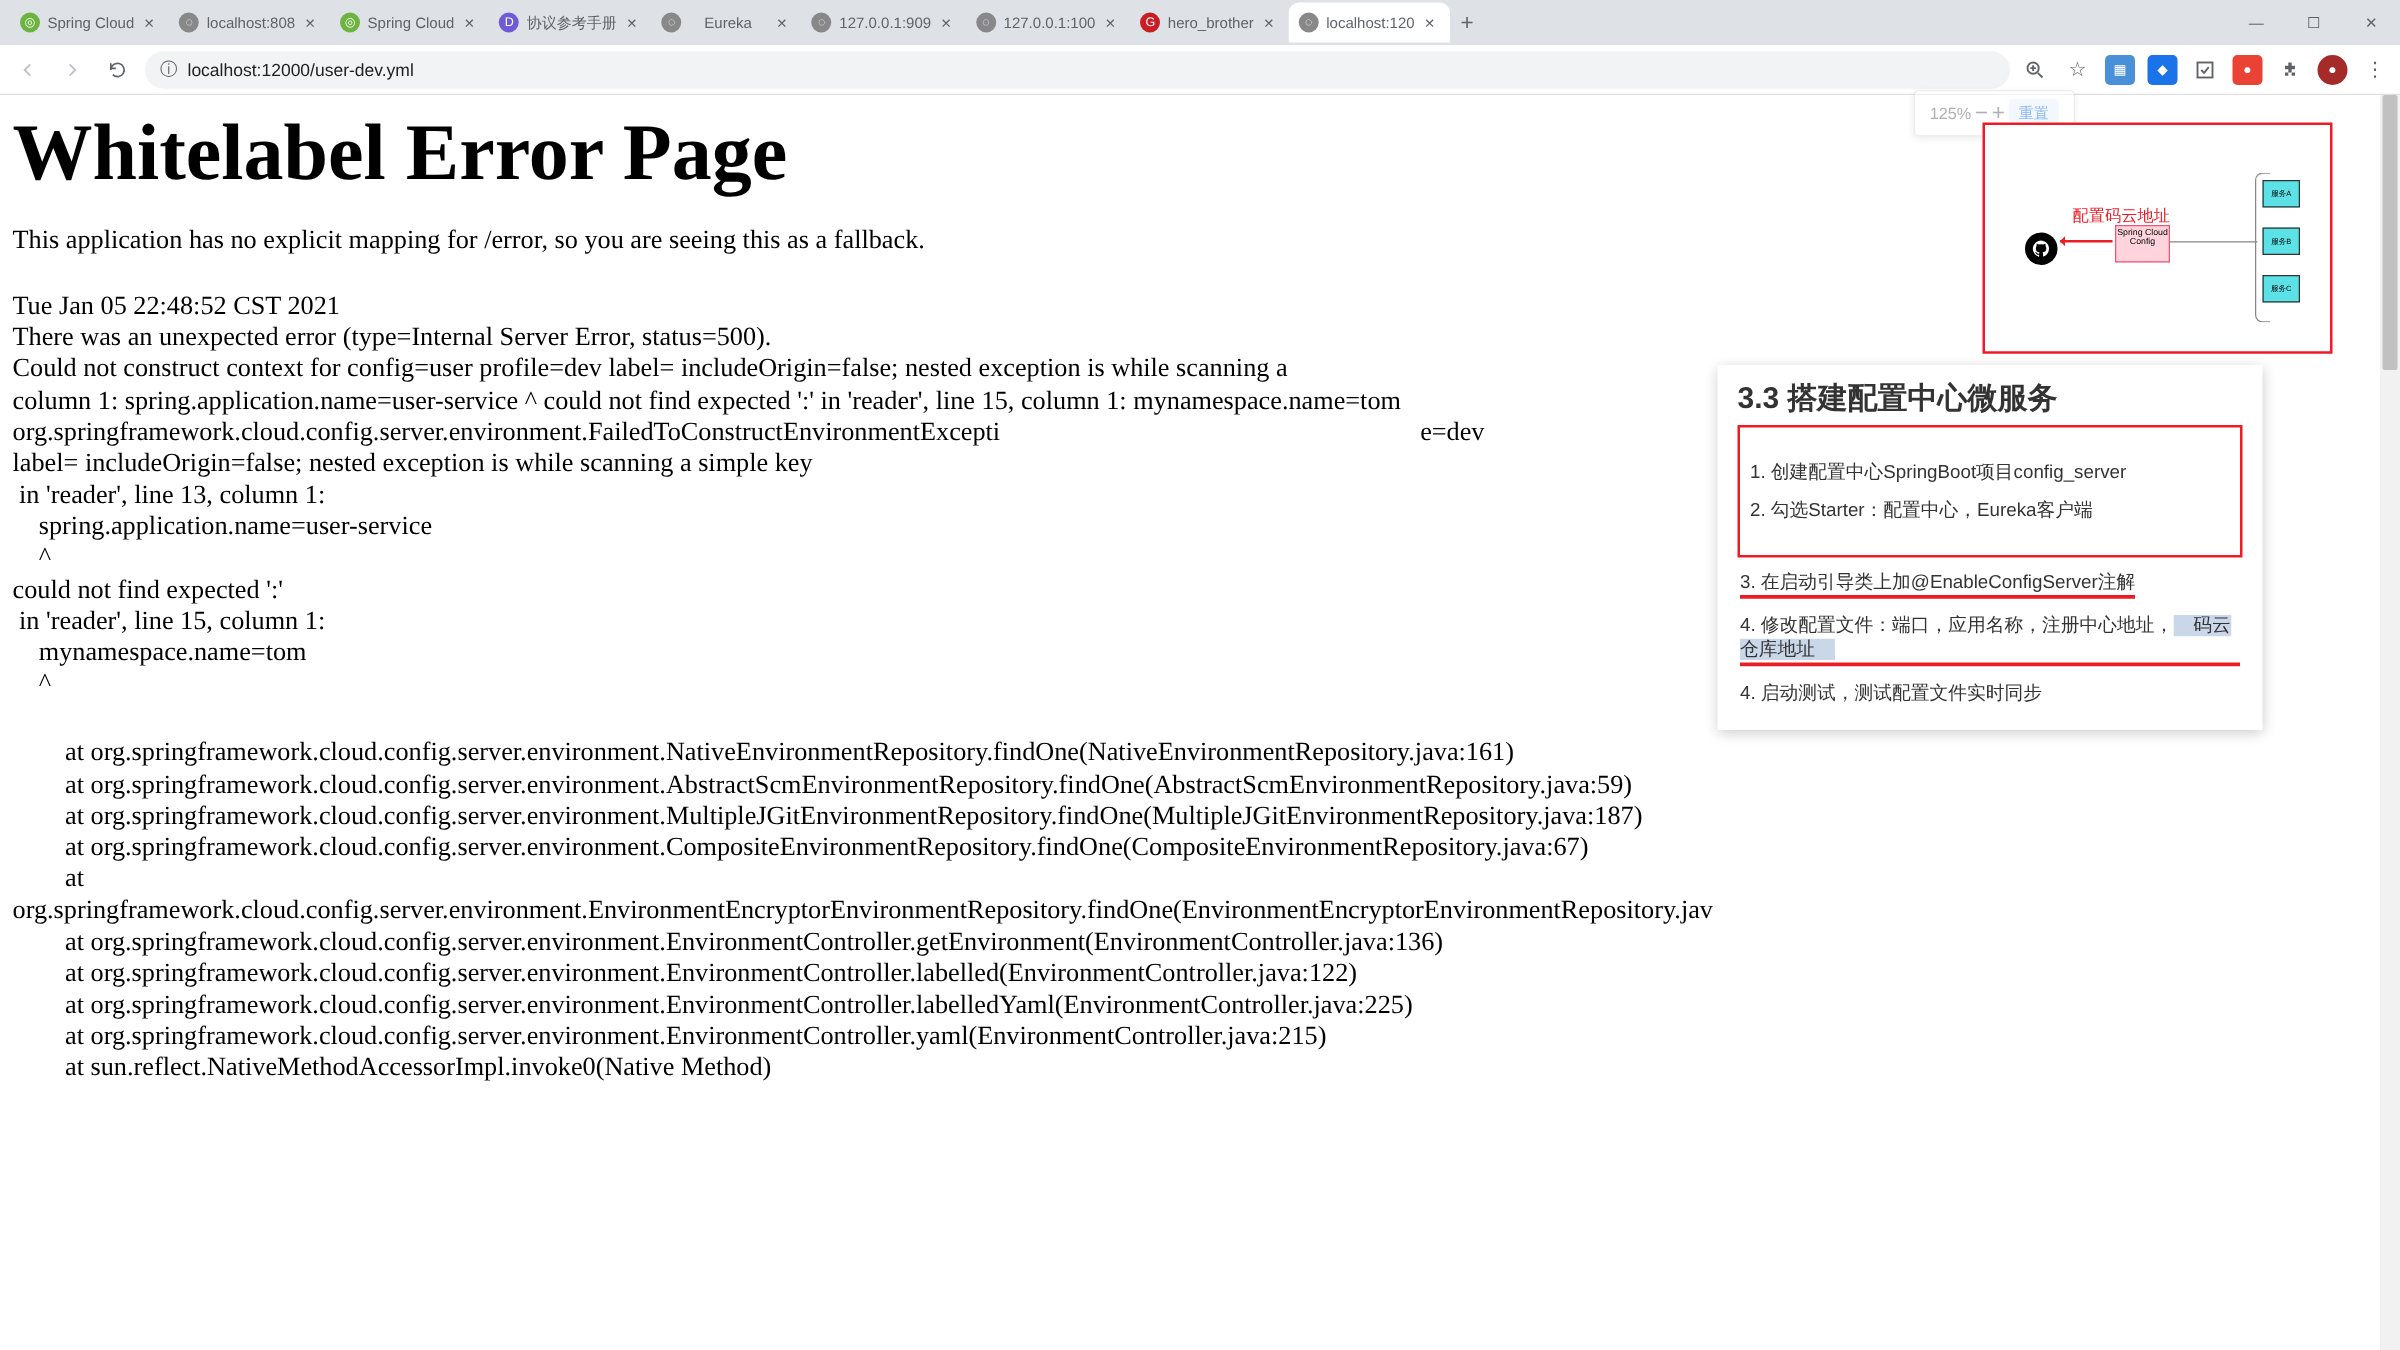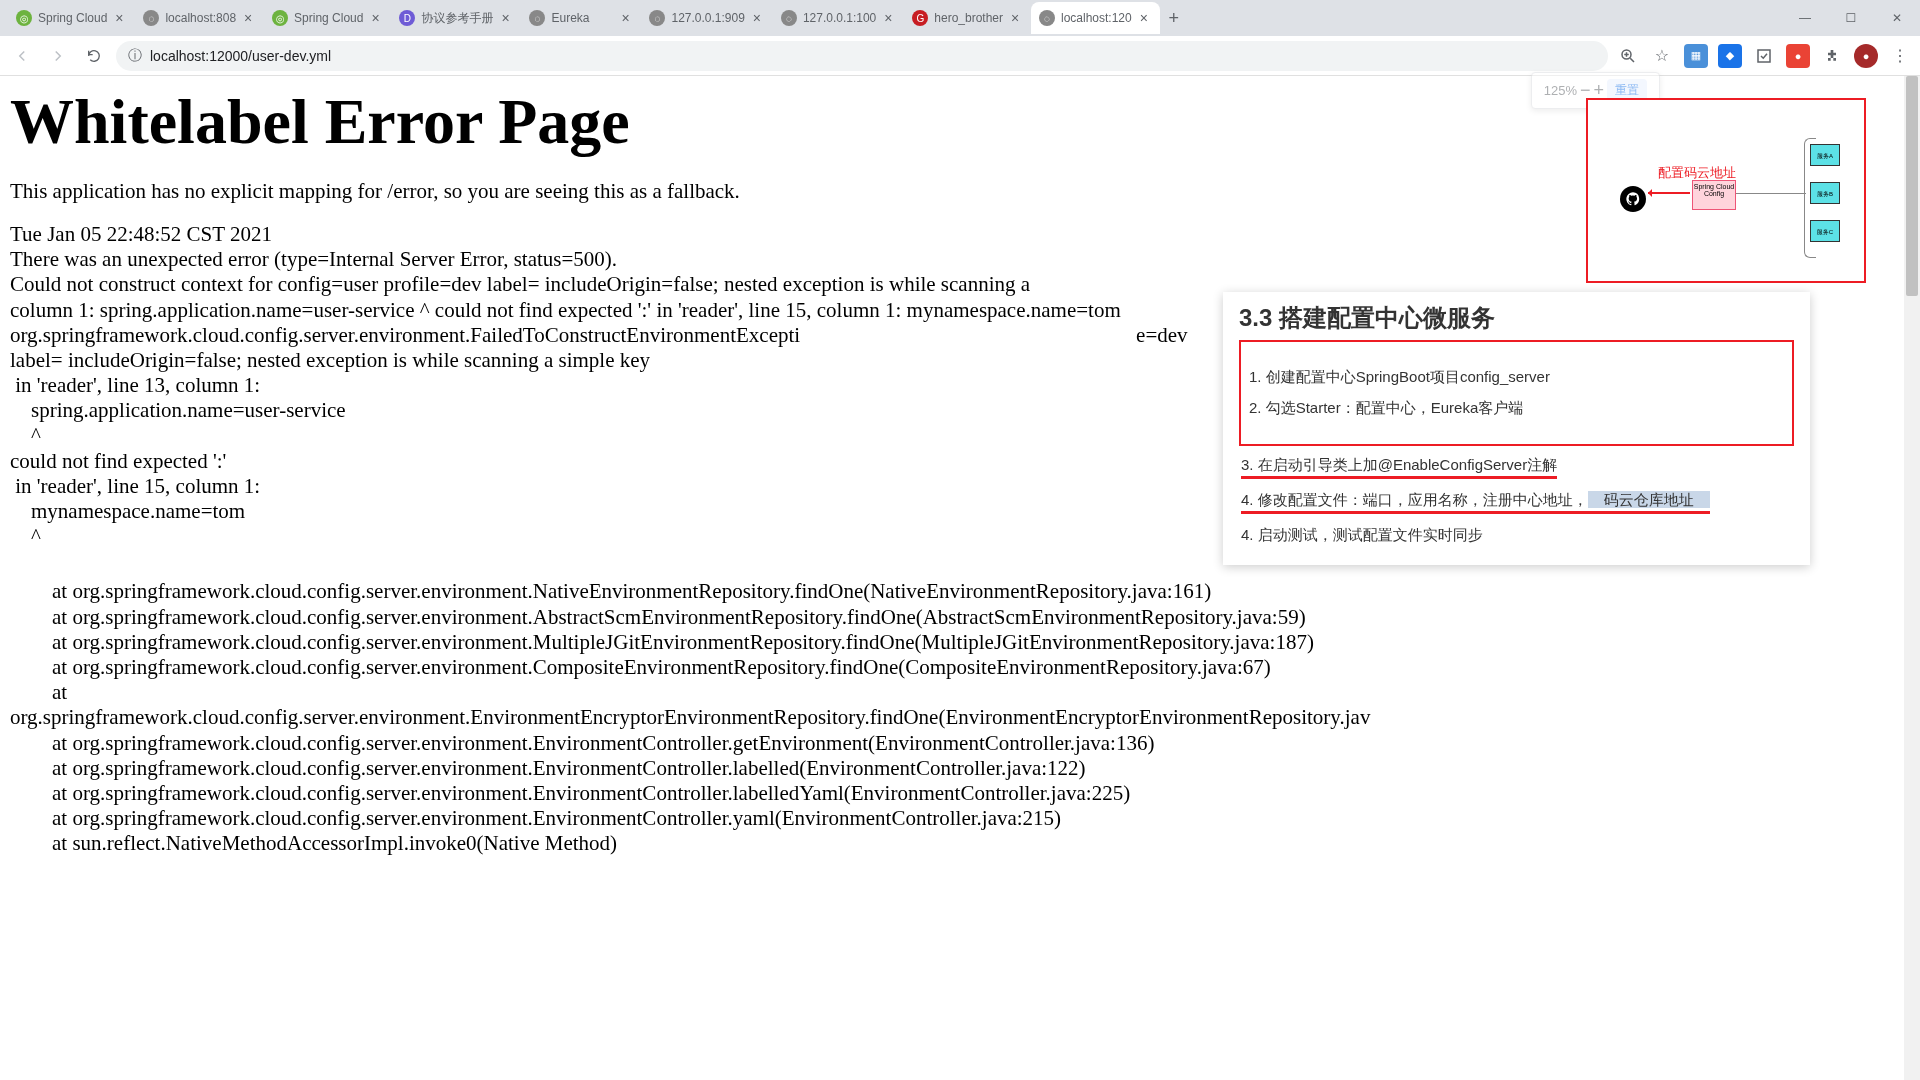--- a/index.html
+++ b/index.html
@@ -3,40 +3,40 @@
 <meta charset="utf-8">
 <style>
 * { margin: 0; padding: 0; box-sizing: border-box; }
 body { font-family: "Segoe UI", Arial, sans-serif; background: #fff; overflow: hidden; width: 1920px; height: 1080px; }
 
 
 .tab-bar { display: flex; align-items: center; background: #dee1e6; height: 36px; padding-left: 8px; }
 .tab { display: flex; align-items: center; background: #dee1e6; height: 32px; padding: 0 8px; border-radius: 8px 8px 0 0; max-width: 150px; min-width: 120px; font-size: 12px; color: #5f6368; cursor: pointer; position: relative; }
 .tab.active { background: #fff; }
 .tab-icon { width: 16px; height: 16px; margin-right: 6px; border-radius: 50%; display: inline-flex; align-items: center; justify-content: center; font-size: 10px; flex-shrink: 0; }
-.tab-title { flex: 1; overflow: hidden; white-space: nowrap; text-overflow: ellipsis; }
+.tab-title { flex: 1; overflow: hidden; white-space: nowrap; text-overflow: ellipsis; text-align: center; }
 .tab-close { width: 16px; height: 16px; font-size: 14px; color: #5f6368; display: flex; align-items: center; justify-content: center; margin-left: 4px; }
 .new-tab { width: 28px; height: 28px; display: flex; align-items: center; justify-content: center; font-size: 18px; color: #5f6368; cursor: pointer; }
 .window-controls { margin-left: auto; display: flex; }
 .win-btn { width: 46px; height: 32px; display: flex; align-items: center; justify-content: center; color: #5f6368; font-size: 12px; }
 
 
 .addr-bar { display: flex; align-items: center; height: 40px; background: #fff; border-bottom: 1px solid #e0e0e0; padding: 0 8px; gap: 8px; }
 .nav-btn { width: 28px; height: 28px; display: flex; align-items: center; justify-content: center; color: #5f6368; border-radius: 50%; }
 .nav-btn.disabled { color: #bdc1c6; }
 .url-box { flex: 1; display: flex; align-items: center; background: #f1f3f4; border-radius: 16px; height: 30px; padding: 0 12px; font-size: 14px; color: #202124; }
 .url-icon { margin-right: 8px; color: #5f6368; }
 .addr-icons { display: flex; gap: 10px; align-items: center; }
 .addr-icon { width: 24px; height: 24px; display: flex; align-items: center; justify-content: center; color: #5f6368; }
 .ext-icon { width: 24px; height: 24px; border-radius: 4px; display: flex; align-items: center; justify-content: center; font-size: 11px; color: #fff; }
 
 
 .content { padding: 8px 10px; font-family: "Times New Roman", serif; font-size: 21px; line-height: 1.2; position: relative; }
 .content h1 { font-size: 64px; font-weight: bold; margin-bottom: 18px; }
-.content p { margin-bottom: 18px; }
+.content p { margin-bottom: 28px; }
 .error-block { white-space: pre-wrap; }
 .stack { margin-top: 30px; white-space: pre; }
 
 
 .zoom-popup { position: absolute; top: 72px; right: 260px; background: #fff; border: 1px solid #dadce0; border-radius: 4px; box-shadow: 0 2px 6px rgba(0,0,0,0.15); padding: 6px 12px; display: flex; align-items: center; gap: 3px; font-family: "Segoe UI", Arial; font-size: 13px; color: #5f6368; opacity: 0.5; }
 .zoom-btn { font-size: 18px; color: #5f6368; }
 .zoom-reset { background: #e8f0fe; color: #1a73e8; padding: 3px 8px; border-radius: 4px; font-size: 12px; }
 
 
 .overlay-diagram { position: absolute; top: 98px; right: 54px; width: 280px; height: 185px; background: #fff; border: 2px solid #ed1c24; padding: 8px; }
@@ -44,21 +44,21 @@
 .github-icon { position: absolute; left: 24px; top: 78px; width: 26px; height: 26px; background: #000; border-radius: 50%; display: flex; align-items: center; justify-content: center; color: #fff; font-size: 14px; }
 .config-box { position: absolute; left: 96px; top: 72px; width: 44px; height: 30px; background: #ffd4dc; border: 1px solid #e57; font-size: 7px; text-align: center; padding-top: 2px; }
 .config-label { position: absolute; left: 62px; top: 56px; color: #ed1c24; font-size: 13px; font-family: "Microsoft YaHei"; }
 .arrow-left { position: absolute; left: 52px; top: 84px; width: 42px; height: 2px; background: #ed1c24; }
 .arrow-left::before { content: ''; position: absolute; left: -4px; top: -3px; border: 4px solid transparent; border-right-color: #ed1c24; }
 .line-right { position: absolute; left: 140px; top: 85px; width: 70px; height: 1px; background: #888; }
 .bracket { position: absolute; left: 208px; top: 30px; width: 12px; height: 120px; border: 1px solid #888; border-right: none; border-radius: 6px 0 0 6px; }
 .svc-box { position: absolute; width: 30px; height: 22px; background: #5ce1e6; border: 1px solid #333; right: 16px; font-size: 6px; text-align: center; line-height: 22px; }
 
 
-.overlay-notes { position: absolute; top: 292px; right: 110px; width: 587px; background: #fff; box-shadow: 0 2px 10px rgba(0,0,0,0.2); font-family: "Microsoft YaHei", Arial; font-size: 16px; color: #333; }
+.overlay-notes { position: absolute; top: 292px; right: 110px; width: 436px; background: #fff; box-shadow: 0 2px 10px rgba(0,0,0,0.2); font-family: "Microsoft YaHei", Arial; font-size: 16px; color: #333; }
 .notes-title { font-size: 24px; font-weight: bold; padding: 10px 16px 6px; }
 .notes-sub { font-size: 15px; font-weight: bold; padding: 4px 16px 8px; }
 .notes-list { padding: 0 16px 14px; }
 .notes-item { padding: 6px 2px; font-size: 15px; }
 .notes-box-red { border: 2px solid #ed1c24; padding: 20px 6px; margin-bottom: 4px; }
 .underline-red { display: inline-block; border-bottom: 3px solid #ed1c24; padding-bottom: 1px; }
 .highlight-bg { background: #c9d7e8; padding: 0 16px; }
 
 
 .scrollbar-track { position: absolute; right: 0; top: 76px; width: 16px; bottom: 0; background: #f1f1f1; }

